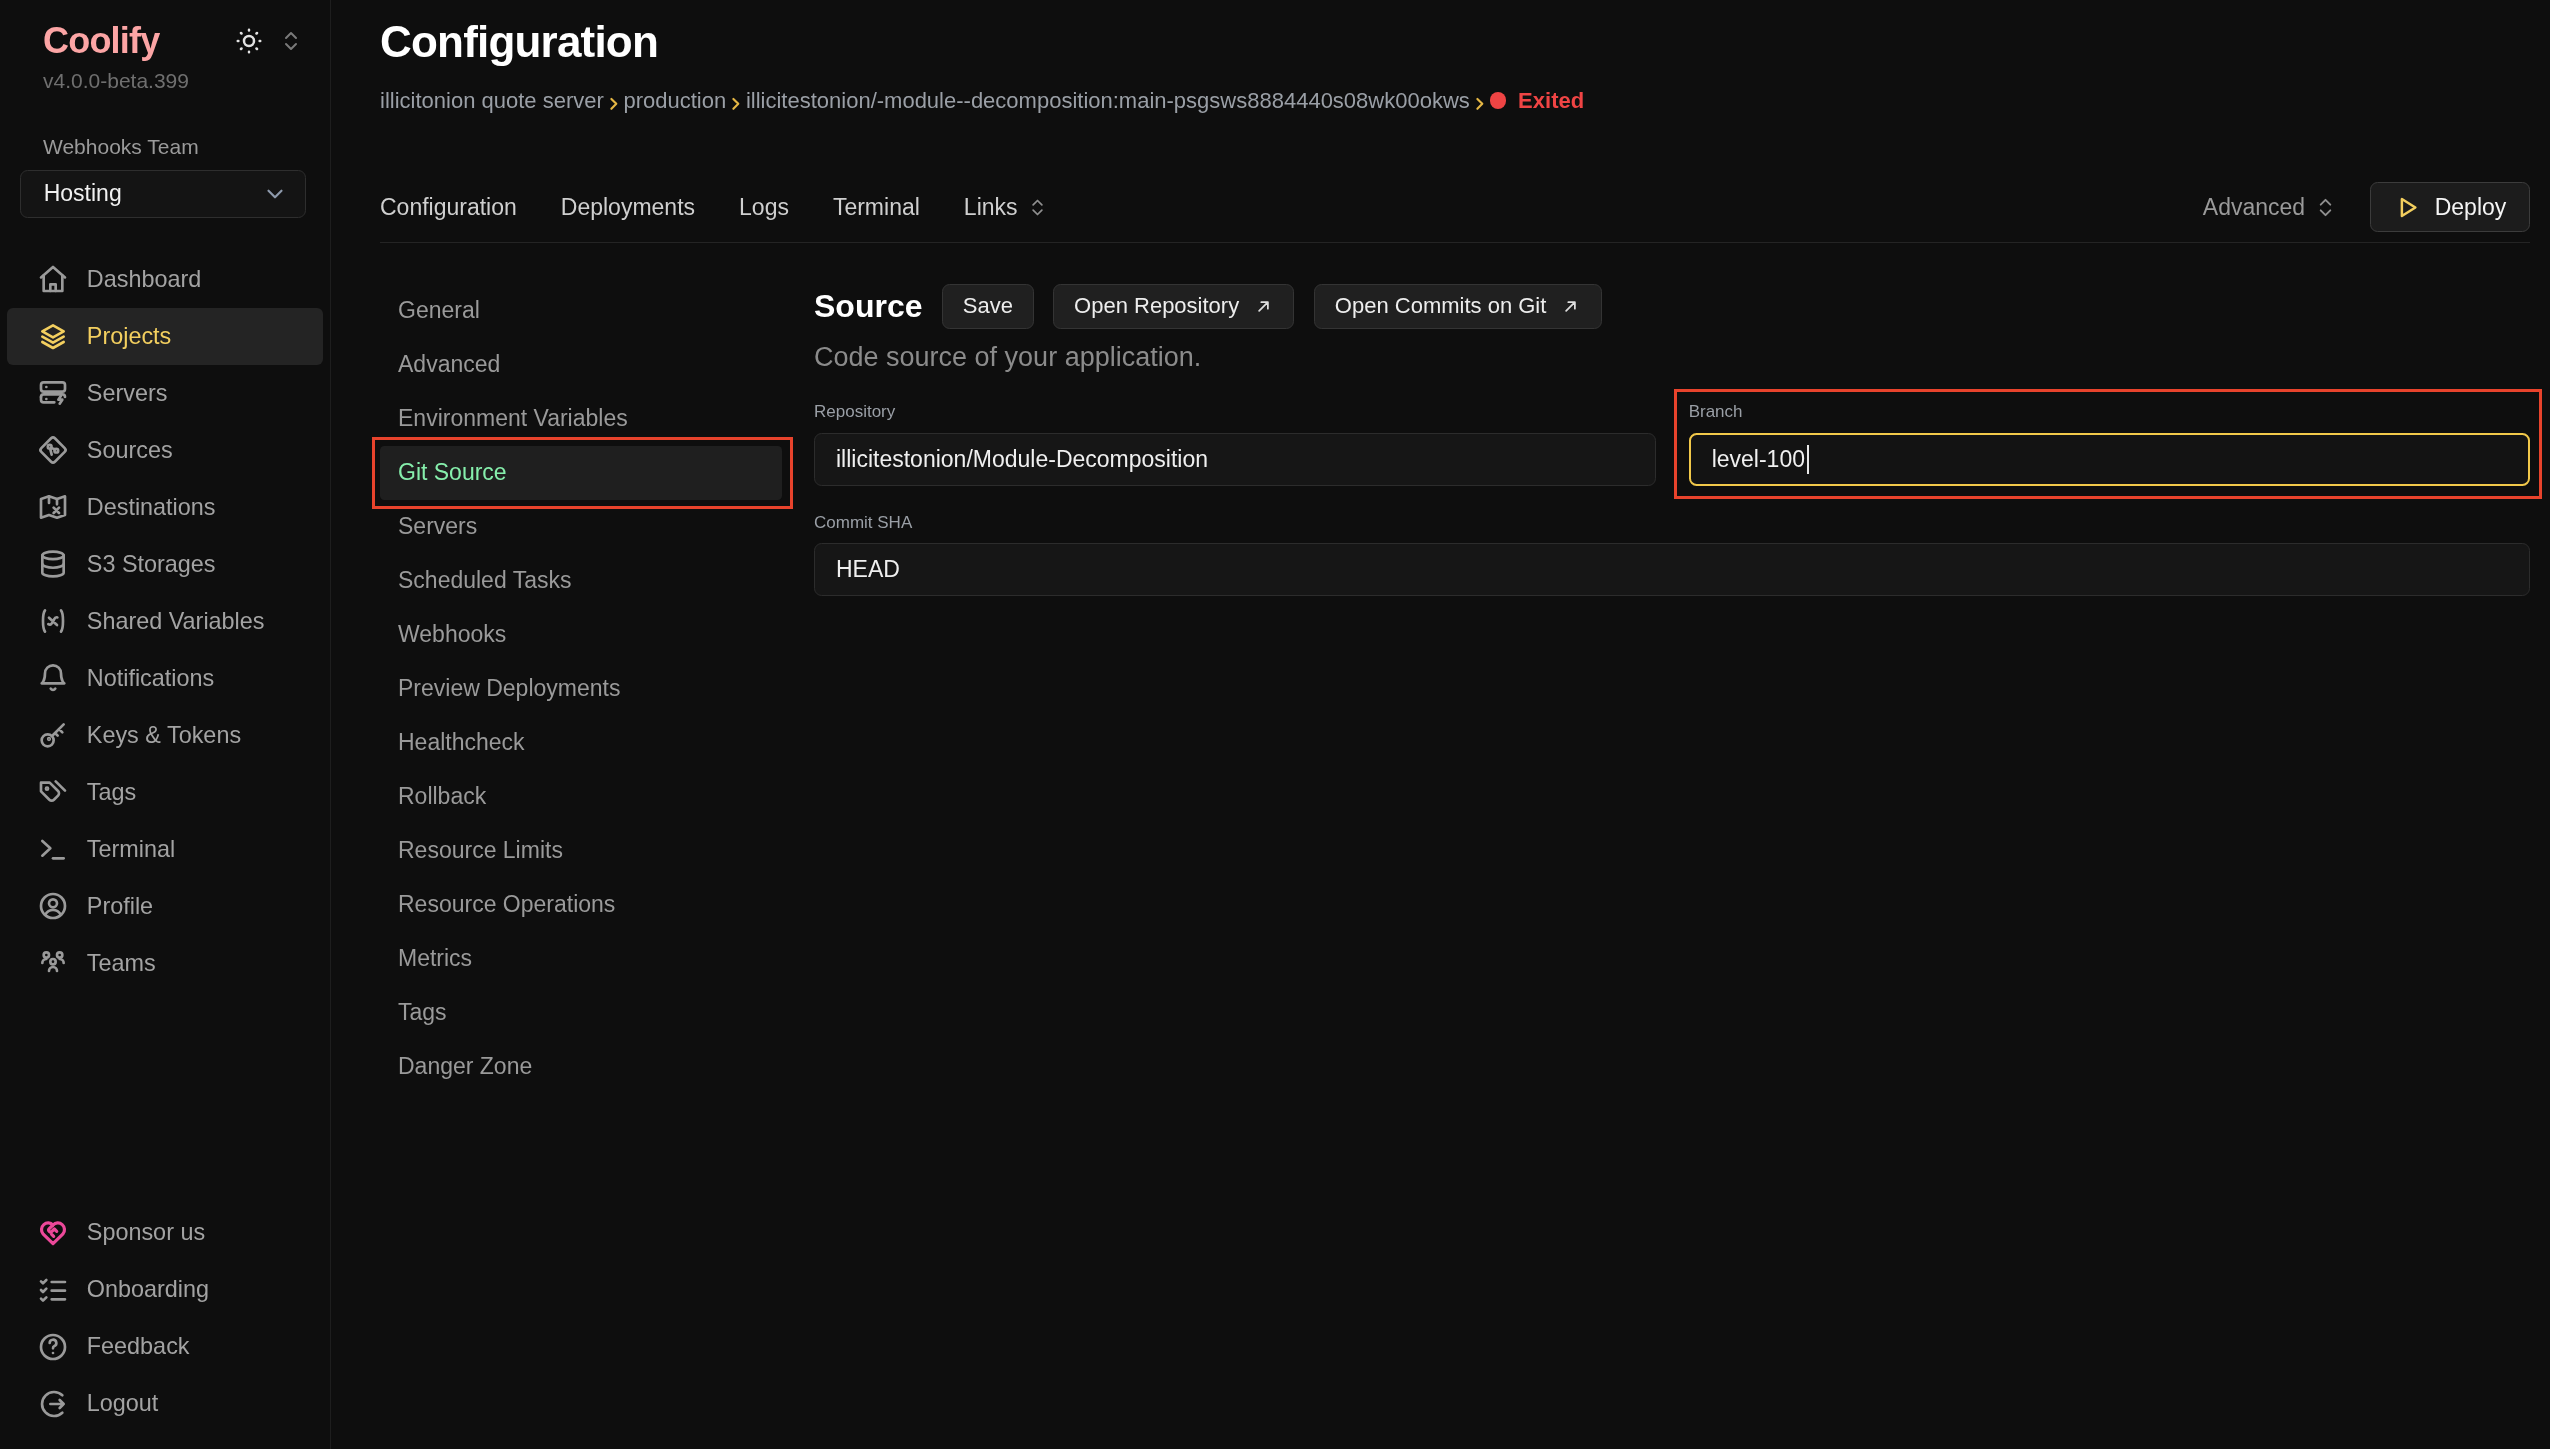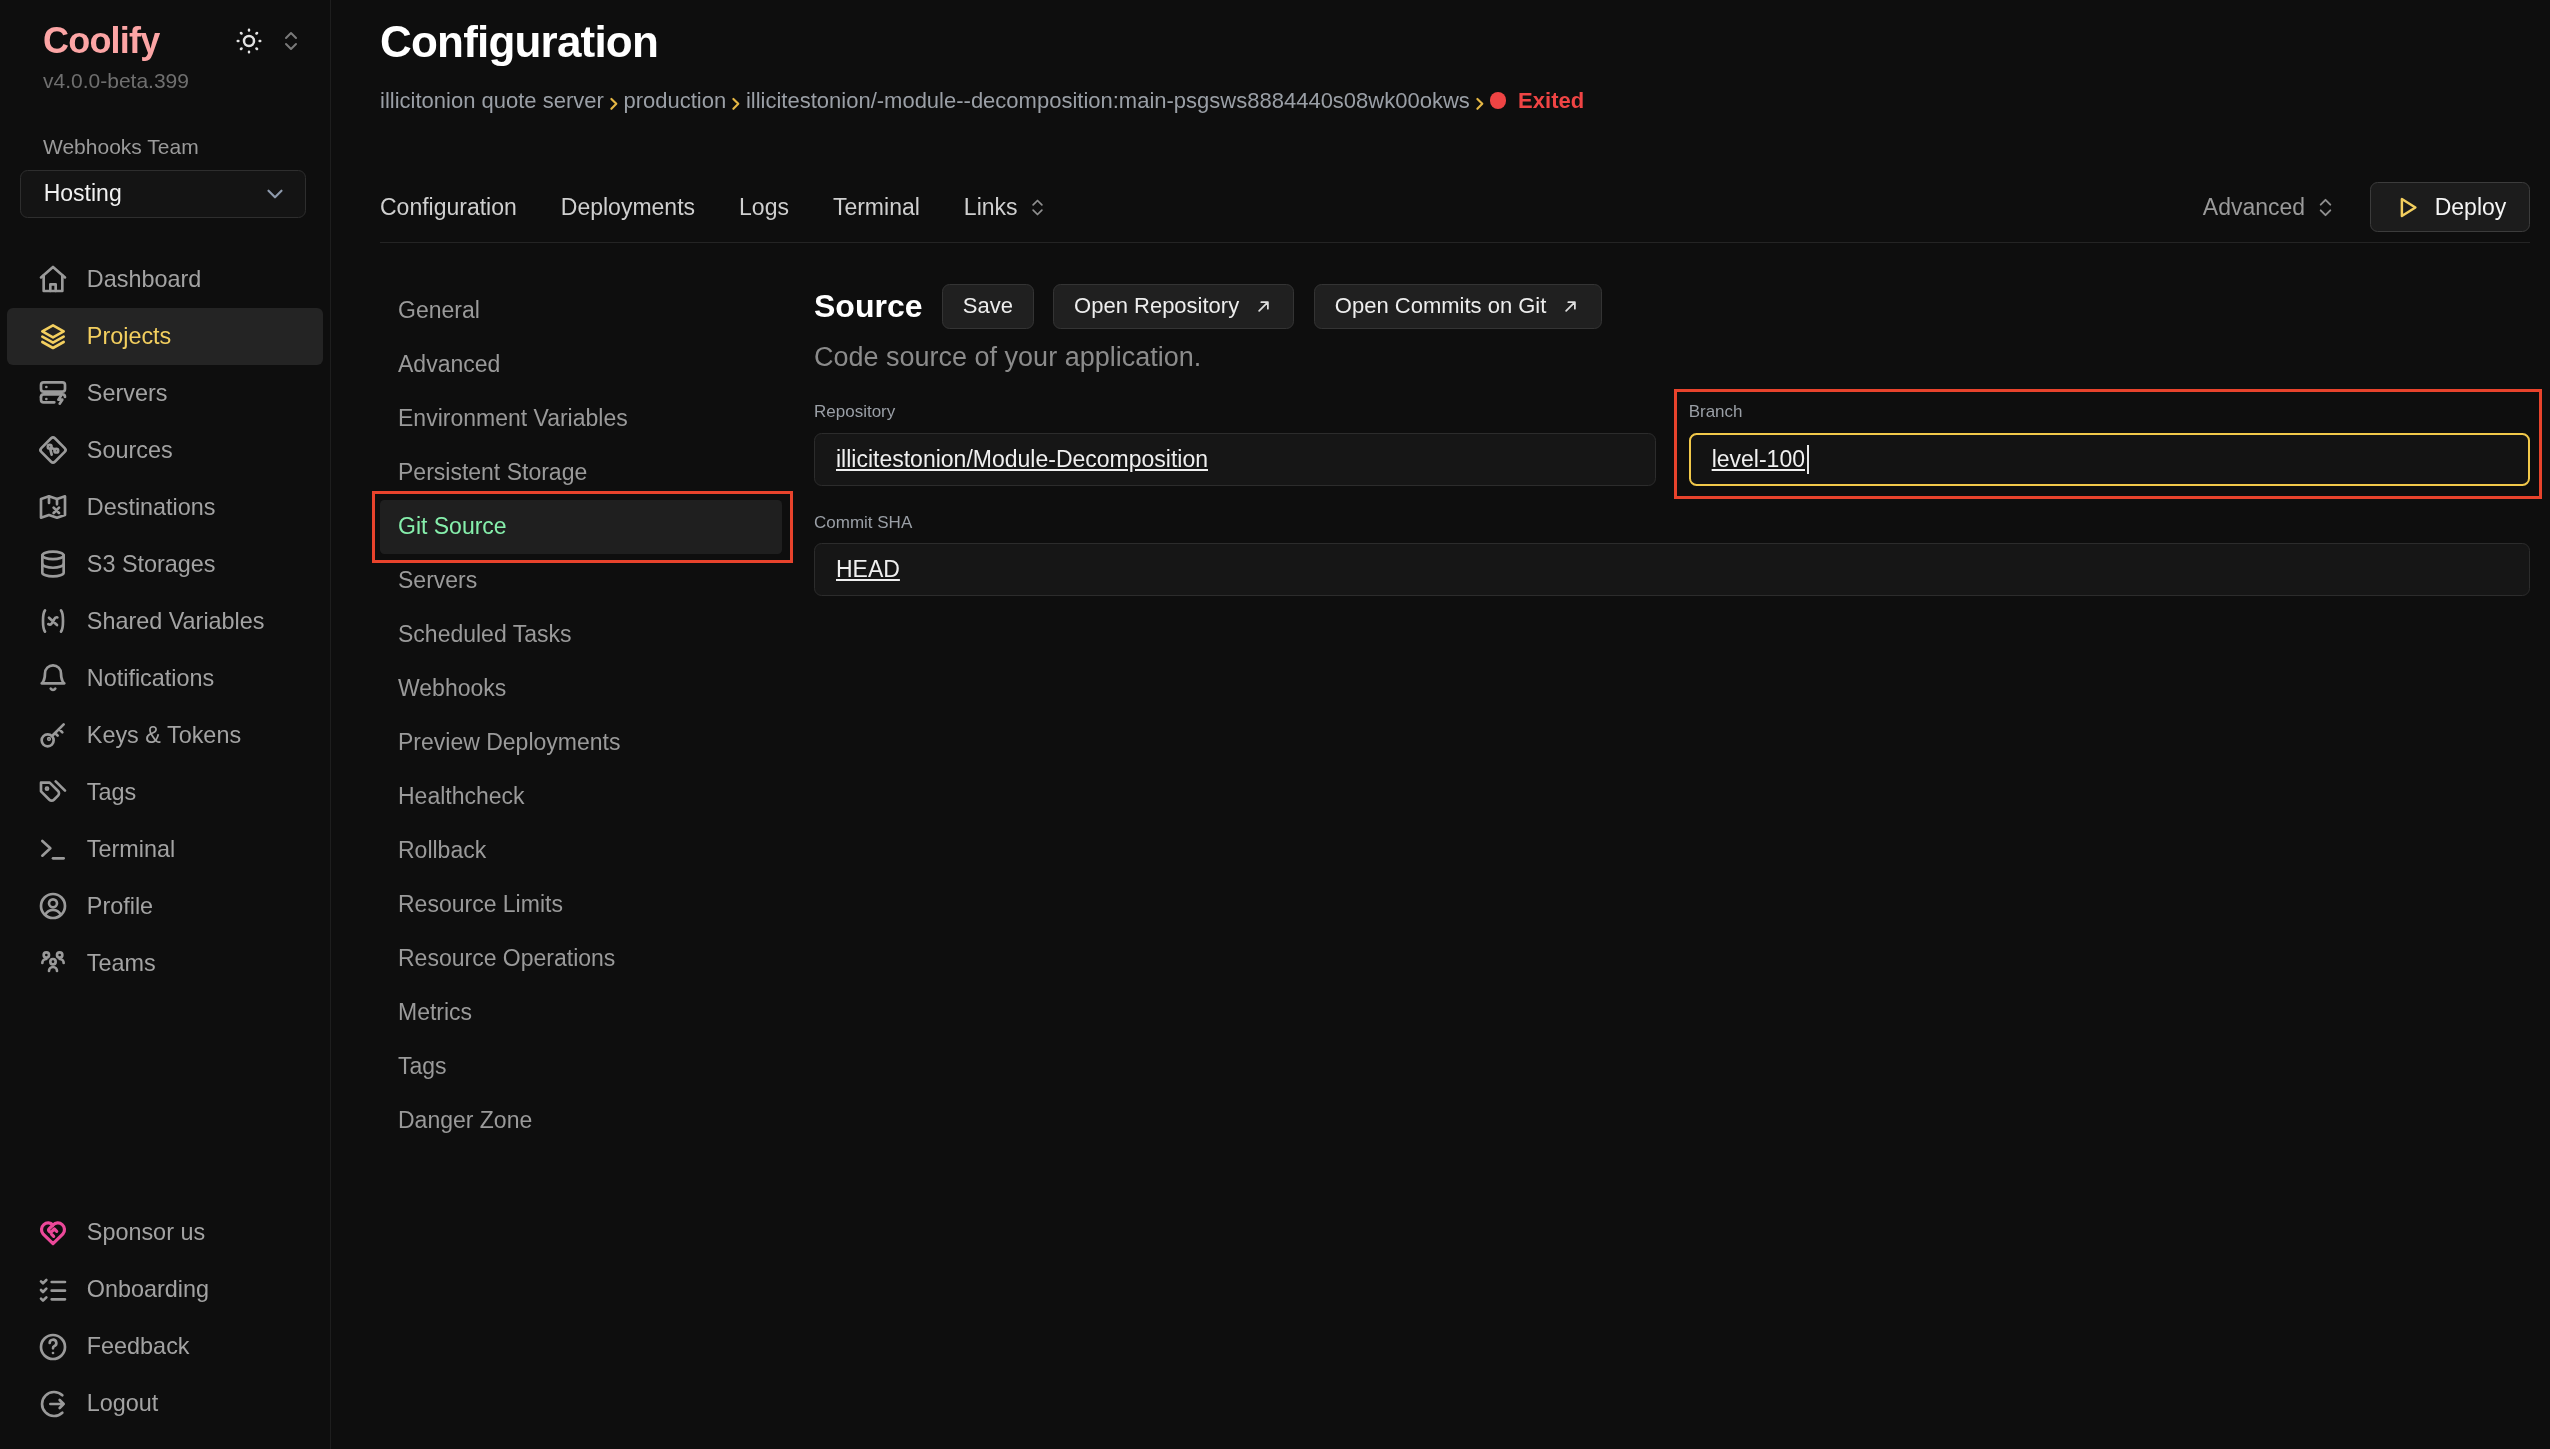--- a/index.html
+++ b/index.html
@@ -61,21 +61,21 @@
   .section-title { font-size:32px; font-weight:800; color:#ffffff; }
   .btn { height:45px; display:flex; align-items:center; gap:13.6px; padding:0 19.7px;
          background:#202020; border:1.5px solid #343434; border-radius:7.6px;
          font-size:22px; color:#ededed; cursor:pointer; white-space:nowrap; }
   .section-desc { margin-top:13.6px; font-size:27px; color:#8b8b8b; }
 
   .field-grid { margin-top:29px; display:grid; grid-template-columns:1fr 1fr; column-gap:33px; }
   .field-label { font-size:17px; color:#9a9fa6; }
   .input, .fake-input { margin-top:10.6px; height:53px; width:100%; background:#161616;
            border:1.5px solid #2c2c2c; border-radius:7.6px; padding:0 21px; font-size:23px;
-           color:#f0f0f0; font-family:"Liberation Sans","DejaVu Sans",sans-serif; display:flex; align-items:center;text-decoration:underline; }
+           color:#f0f0f0; font-family:"Liberation Sans","DejaVu Sans",sans-serif; display:flex; align-items:center; }
   input.input { display:block; line-height:50px; }
   .branch-group { position:relative; }
   .frame-branch { inset:-13.6px -12px -13.6px -15px; }
   .fake-input.branch { border:2.3px solid #f1c84a; background:#131313; }
   .caret { display:inline-block; width:2.3px; height:29px; background:#e8e8e8; margin-left:1.5px; }
   .commit-group { margin-top:27px; }
 </style>
 </head>
 <body>
 
@@ -301,21 +301,20 @@
       </button>
     </span>
   </div>
 
   <div class="content">
 
     <div class="subnav">
       <div class="subnav-item">General</div>
       <div class="subnav-item">Advanced</div>
       <div class="subnav-item">Environment Variables</div>
-      <div class="subnav-item">Persistent Storage</div>
       <div class="subnav-item active">
         <span>Git Source</span>
         <span class="red-frame frame-gitsource"></span>
       </div>
       <div class="subnav-item">Servers</div>
       <div class="subnav-item">Scheduled Tasks</div>
       <div class="subnav-item">Webhooks</div>
       <div class="subnav-item">Preview Deployments</div>
       <div class="subnav-item">Healthcheck</div>
       <div class="subnav-item">Rollback</div>

